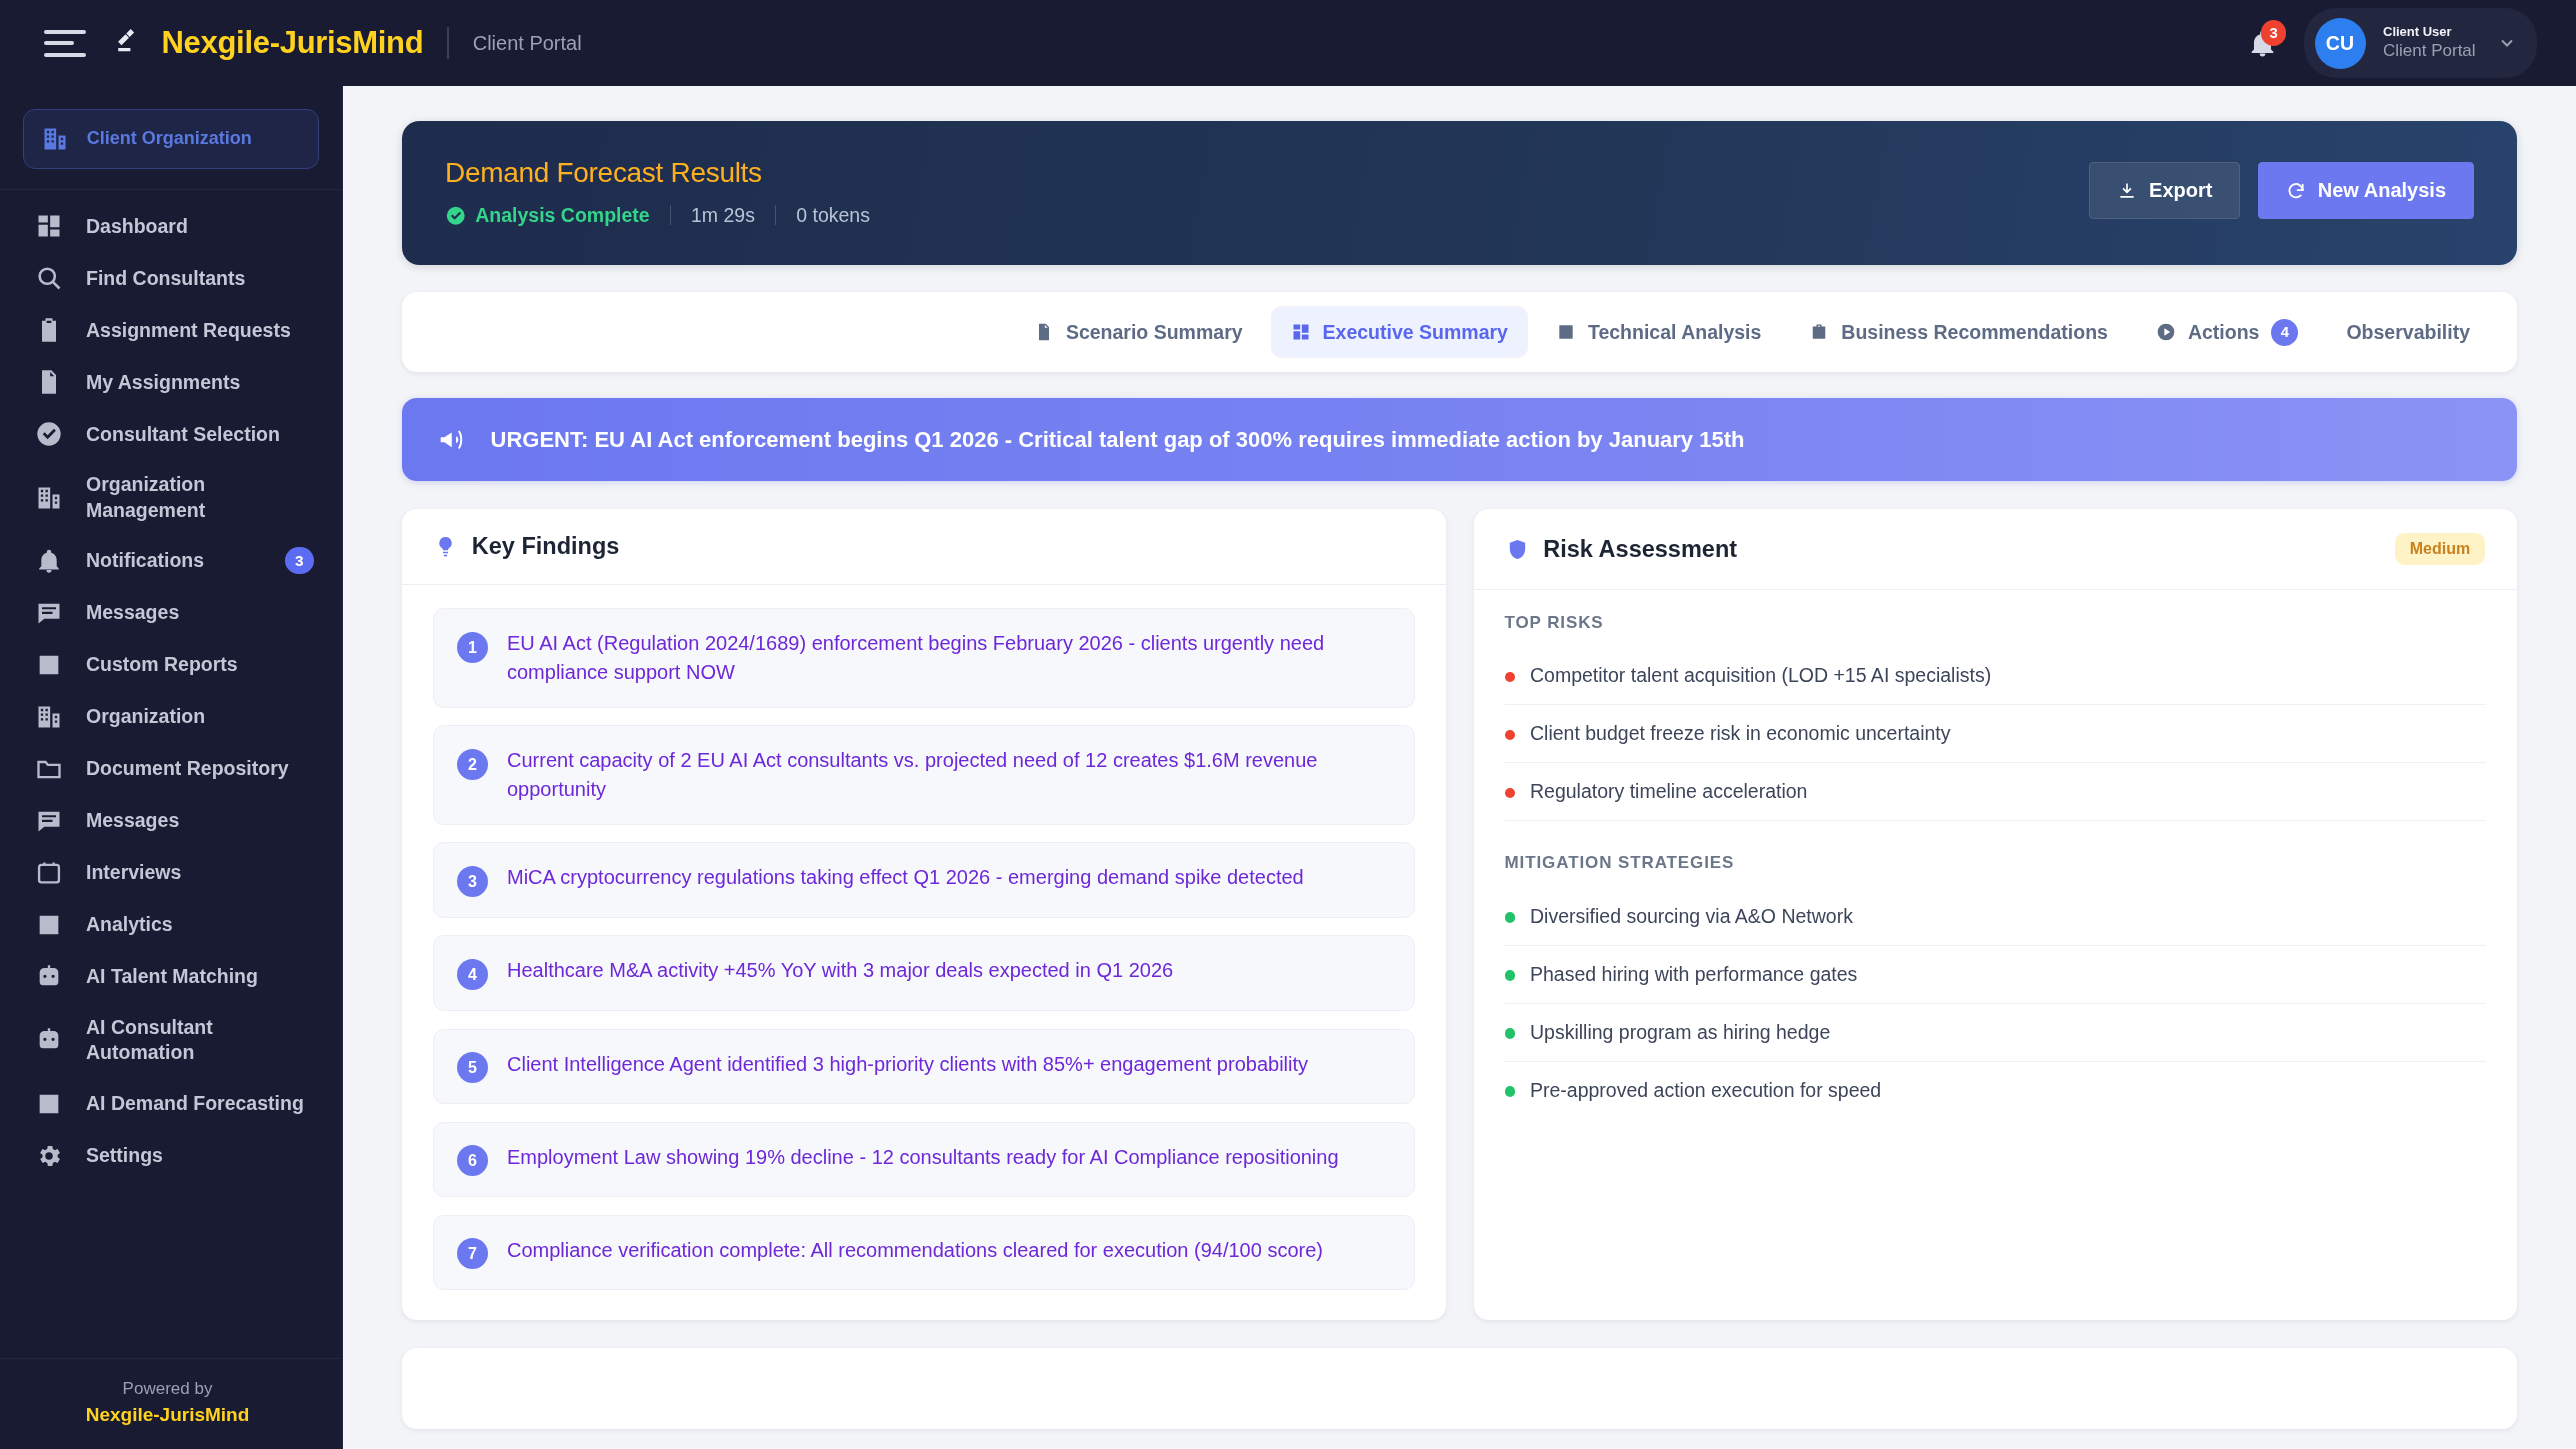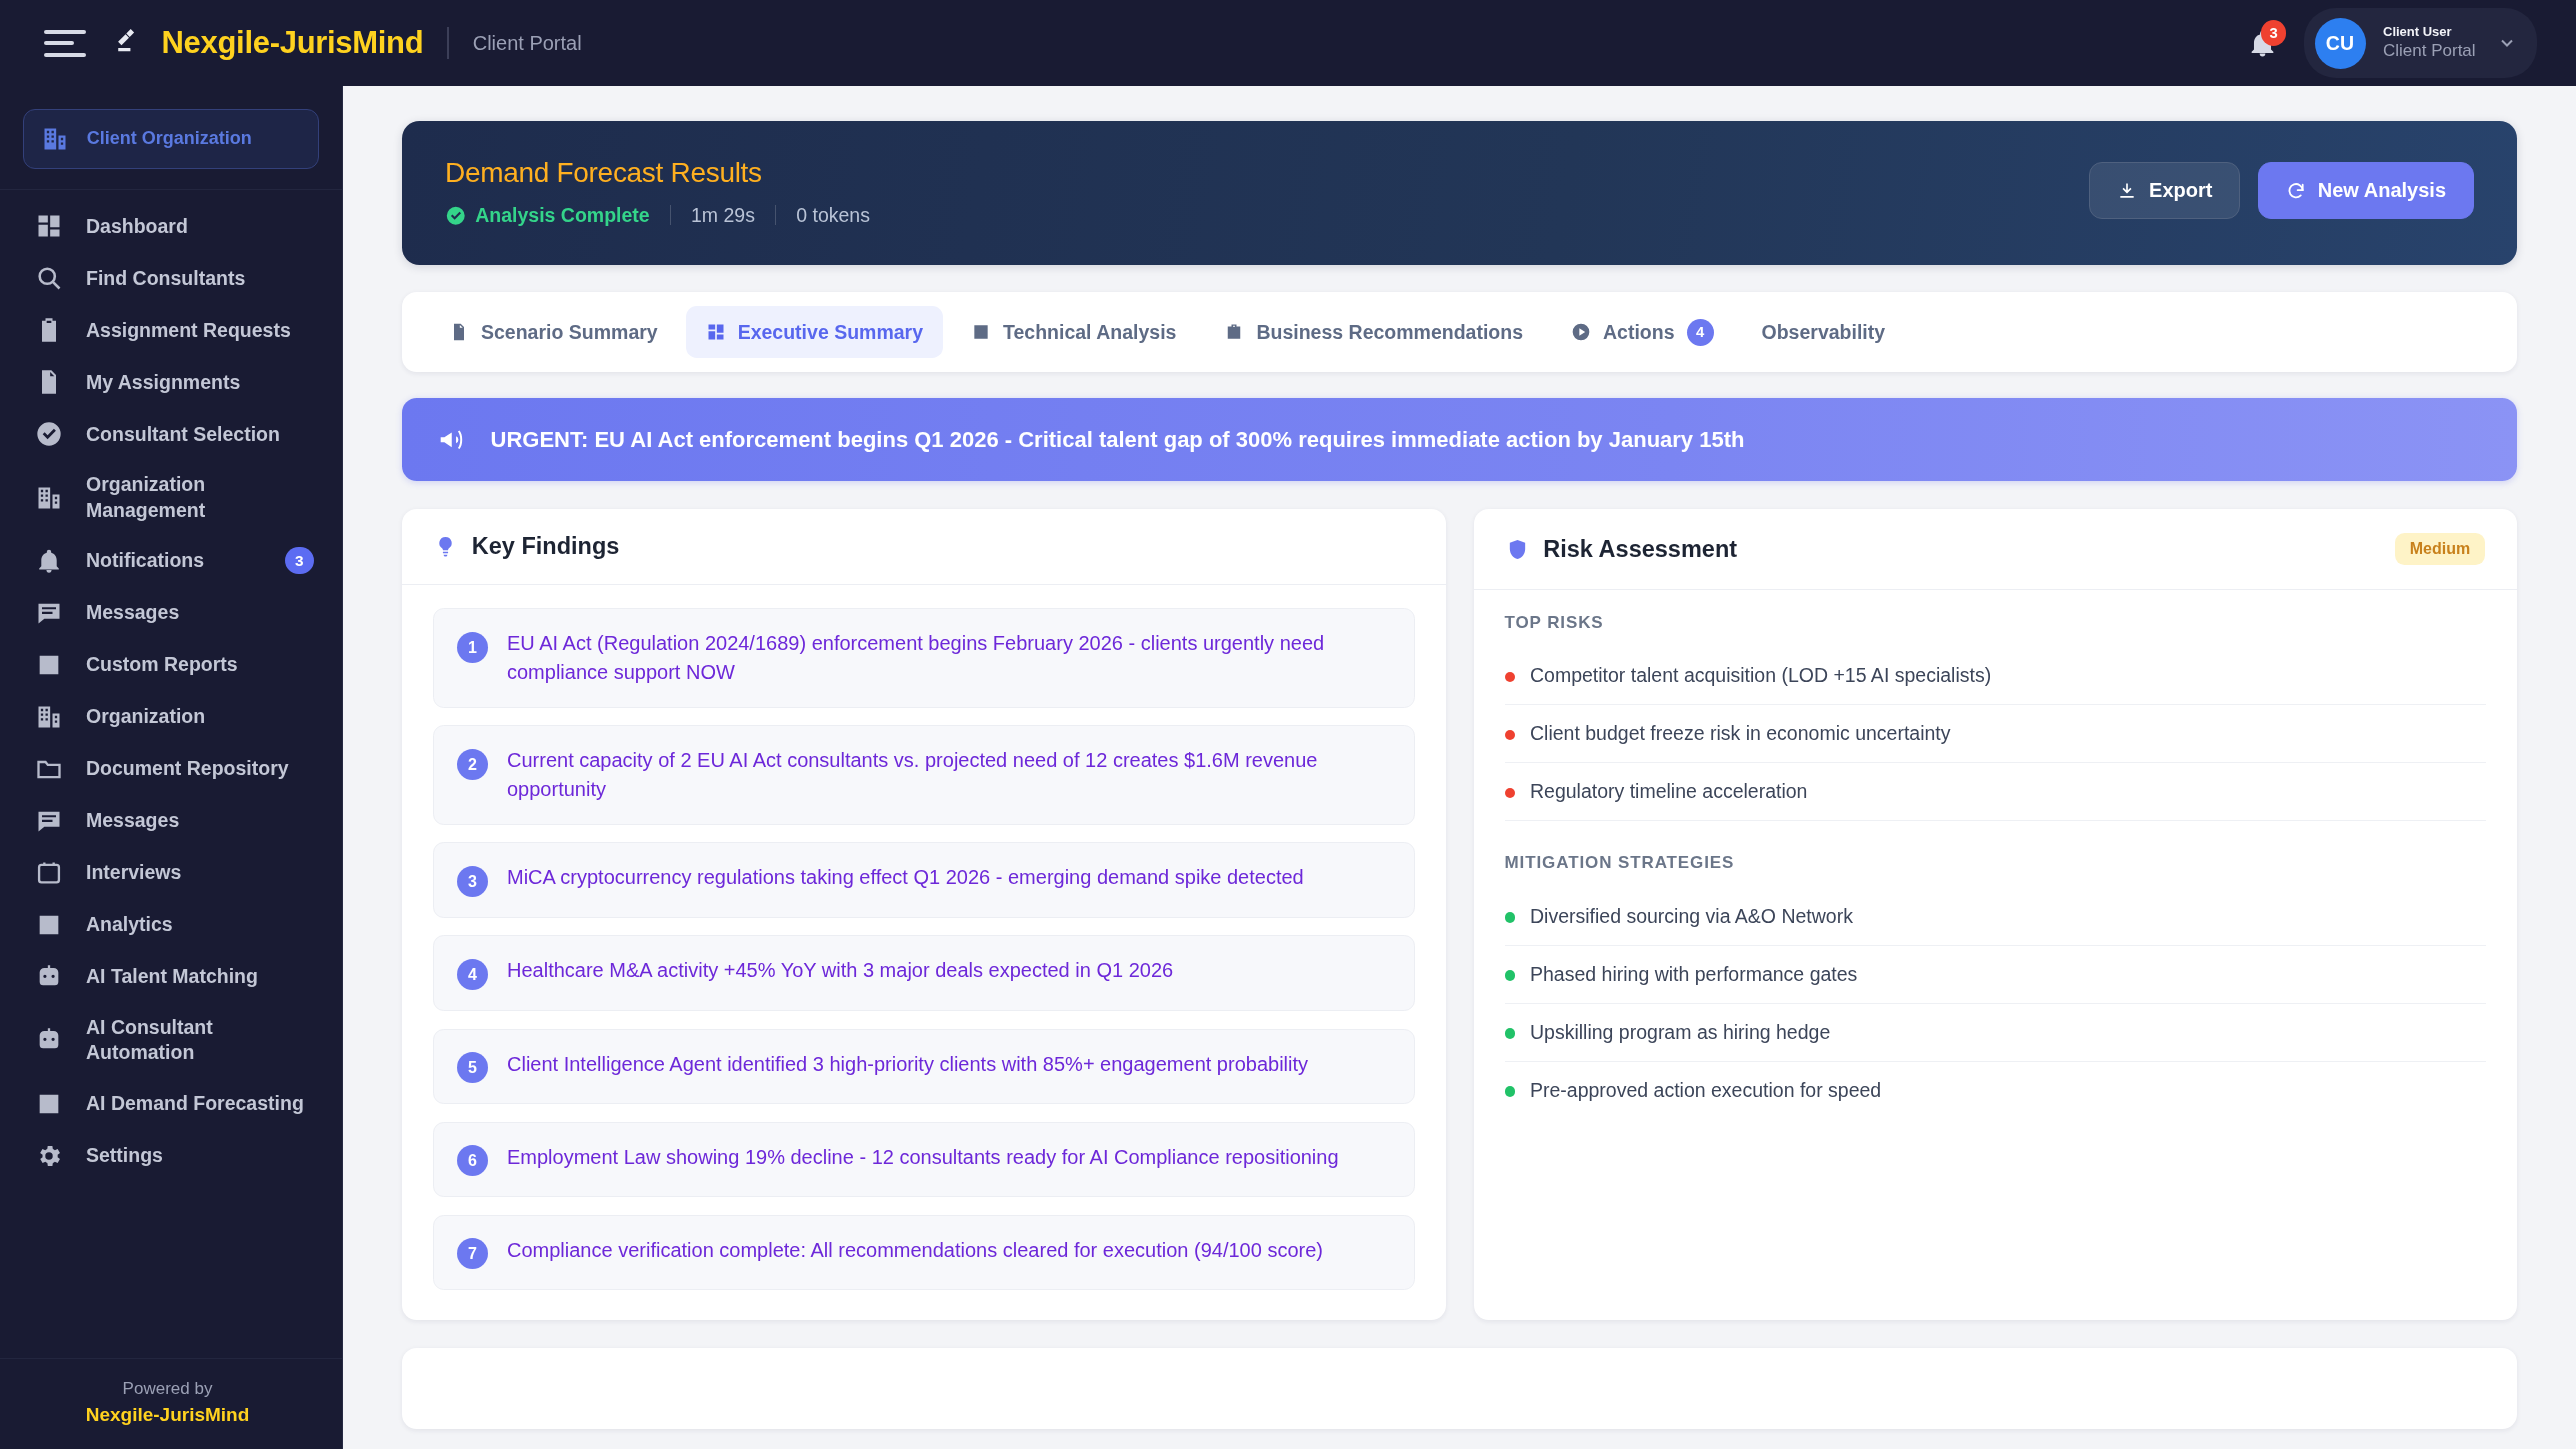--- a/index.html
+++ b/index.html
@@ -125,32 +125,33 @@
   .hero-title {
     font-size: 28px; font-weight: 400; color: #ffb020; letter-spacing: -0.3px;
     margin-bottom: 14.8px;
   }
   .hero-meta { display: flex; align-items: center; gap: 0; font-size: 19.5px; color: #b9c3d6; }
   .status-ok { color: #34d48a; font-weight: 700; display: flex; align-items: center; gap: 8.7px; }
   .meta-sep { width: 1.3px; height: 20px; background: #46536e; margin: 0 20px; display:inline-block;}
   .hero-actions { display: flex; align-items: center; gap: 17.4px; padding-top: 5.4px;}
   .btn {
     display: flex; align-items: center; gap: 12px;
-    border-radius: 13px; font-size: 20px; font-weight: 600;
+    border-radius: 4px; font-size: 20px; font-weight: 600;
     padding: 16px 27px; cursor: pointer; white-space: nowrap;
   }
   .btn-export { background: rgba(255,255,255,.09); border: 0.7px solid #4f617f; color: #ffffff; }
   .btn-new { background: #6c78f0; border: 0.7px solid #6c78f0; color: #ffffff; }
 
   
   .tabs-card {
     margin-top: 27px; background: #fff; border-radius: 14.8px;
     padding: 12px 27px; display: flex; align-items: center; gap: 8px;
     box-shadow: 0 1.3px 5.4px rgba(25,35,70,.07);
     overflow: hidden;
+    justify-content: flex-end;
   }
   .tab {
     display: flex; align-items: center; gap: 12px;
     padding: 14.8px 20px; border-radius: 10.7px;
     font-size: 19.5px; font-weight: 600; color: #5e6b85; cursor: pointer;
     white-space: nowrap;
   }
   .tab.active { background: #eef1fe; color: #5867ee; }
   .tab-badge {
     background: #6c78f0; color: #fff; border-radius: 50%;

